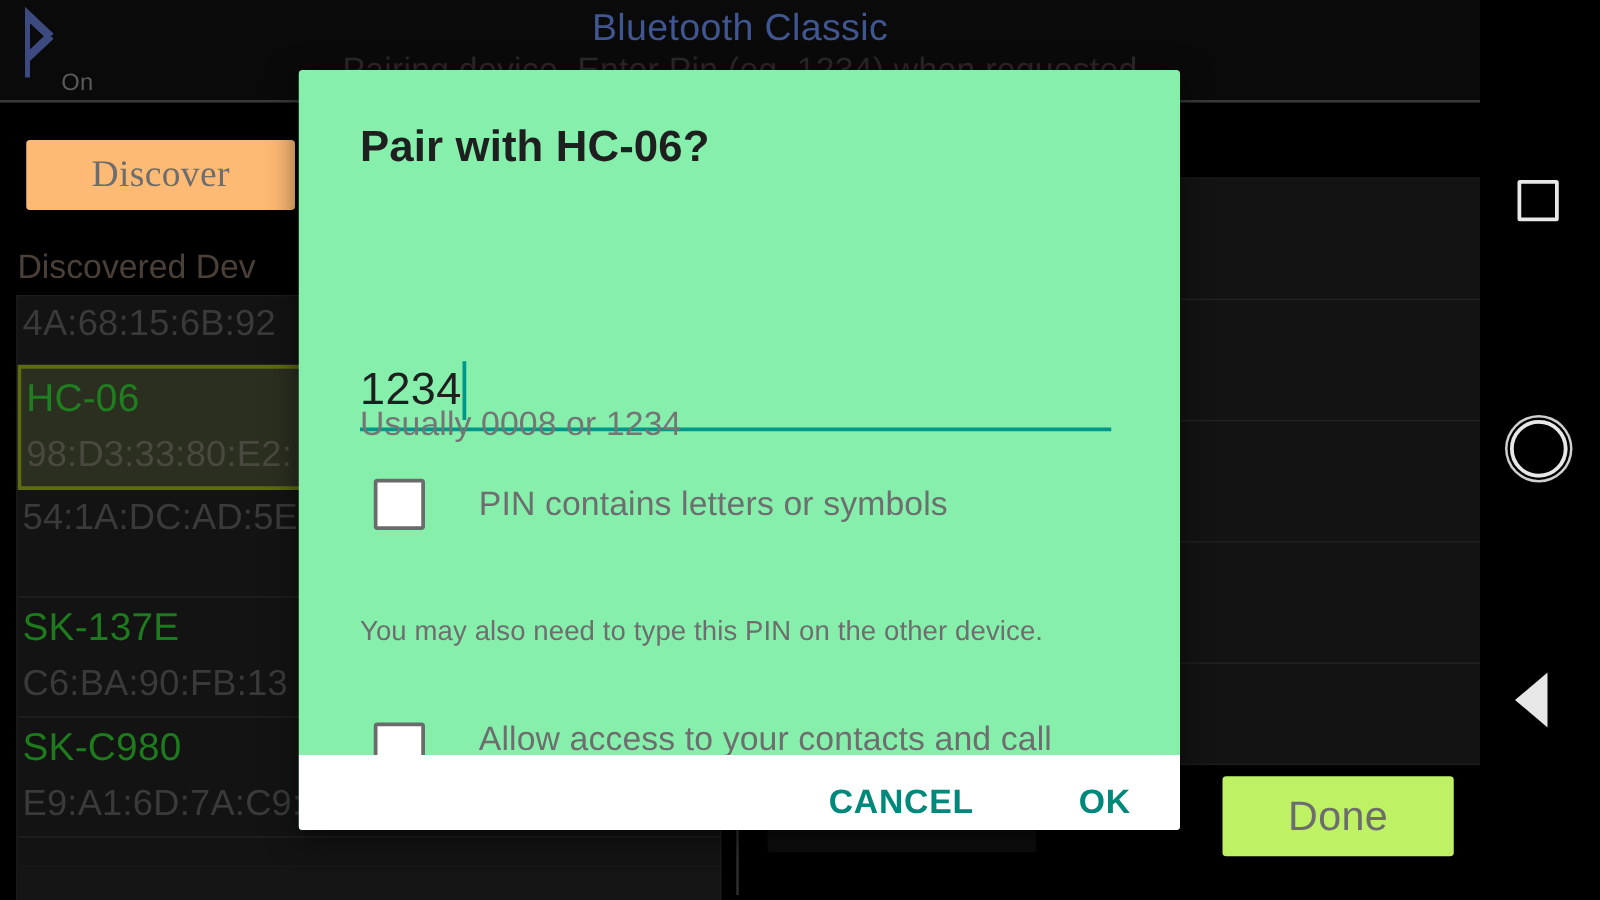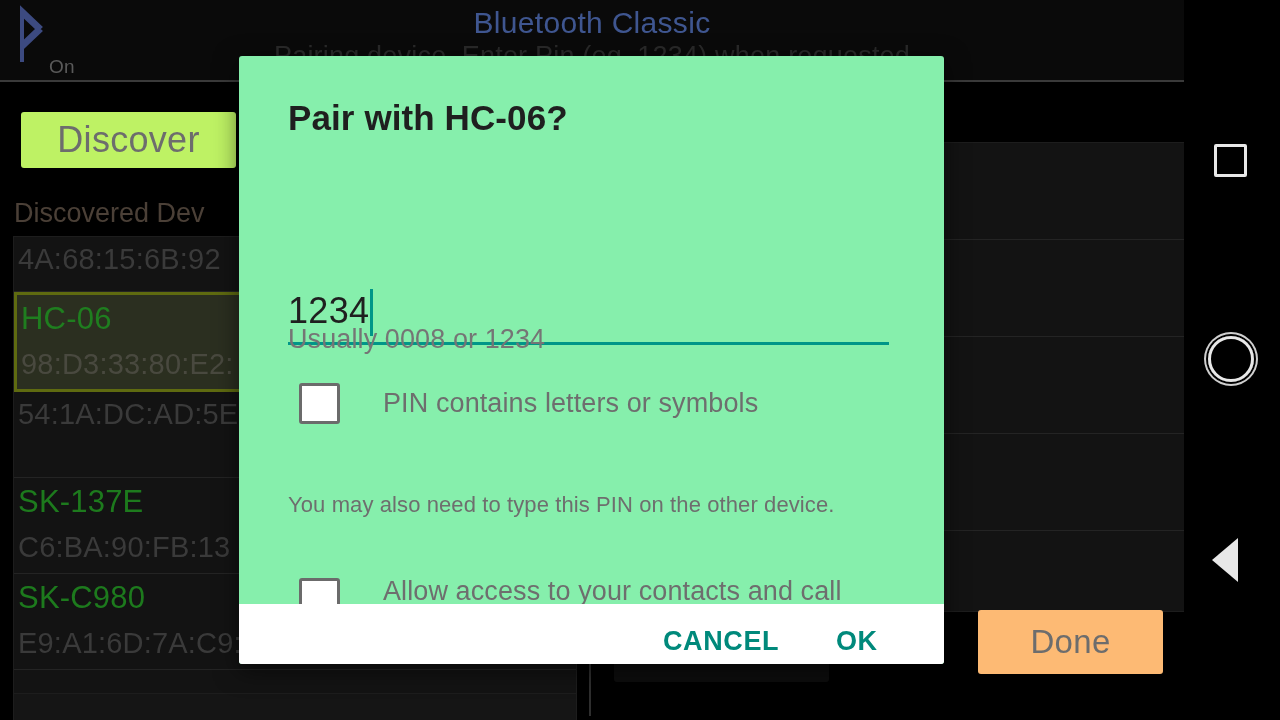--- a/index.html
+++ b/index.html
@@ -40,23 +40,23 @@
     background: #3a3a3a;
   }
 
   
   #left-panel {
     position: absolute; left: 0; top: 84px; width: 589px; height: 632px;
     background: #000;
   }
   #discover-btn {
     position: absolute; left: 21px; top: 28px; width: 215px; height: 56px;
-    background: #bef264; border-radius: 3px;
+    background: #fdba74; border-radius: 3px;
     display: flex; align-items: center; justify-content: center;
-    font-size: 36px; color: #6d6d6d; letter-spacing: .3px;
+    font-size: 30px; color: #6d6d6d; letter-spacing: .3px; font-family: Liberation Serif, serif;
   }
   #discovered-label {
     position: absolute; left: 14px; top: 114px;
     font-size: 27px; color: #4b4037;
   }
   #device-list {
     position: absolute; left: 13px; top: 152px; width: 564px; height: 458px;
     background: #131313; border: 1px solid #1d1d1d;
     overflow: hidden;
   }
@@ -97,22 +97,22 @@
   }
   .right-row { height: 97px; border-bottom: 1px solid #242424; }
   .right-row:last-child { border-bottom: none; }
   #connect-btn {
     position: absolute; left: 22px; top: 542px; width: 215px; height: 56px;
     background: #0d0d0d; border-radius: 3px;
     display: flex; align-items: center; justify-content: center;
     font-size: 20px; color: #fef9c3; letter-spacing: .3px;
   }
   #done-btn {
-    position: absolute; left: 386px; top: 526px; width: 185px; height: 64px;
-    background: #fdba74; border-radius: 3px;
+    position: absolute; left: 386px; top: 537px; width: 185px; height: 64px;
+    background: #bef264; border-radius: 3px;
     display: flex; align-items: center; justify-content: center;
     font-size: 33px; color: #6d6d6d; letter-spacing: .3px;
   }
 
   
   #dialog {
     position: absolute; left: 239px; top: 56px; width: 705px; height: 608px;
     background: #86efac; border-radius: 3px;
     box-shadow: 0 6px 24px rgba(0,0,0,.55);
     overflow: hidden;
@@ -165,21 +165,21 @@
     background: #ffffff;
   }
   #dialog-actions {
     position: absolute; left: 0; top: 570px; width: 705px; height: 38px; padding-left: 12px;
   }
   .dlg-btn {
     position: absolute; top: 0;
     font-size: 27px; font-weight: bold; color: #00897b; letter-spacing: .6px;
   }
   #btn-cancel { left: 424px; }
-  #btn-ok { left: 597px; text-align: right; }
+  #btn-ok { left: 624px; text-align: right; }
 
   
   #navbar {
     position: absolute; left: 1184px; top: 0; width: 96px; height: 720px;
     background: #000;
   }
   #nav-recents {
     position: absolute; left: 30px; top: 144px; width: 33px; height: 33px;
     border: 3px solid #e8e8e8; border-radius: 2px;
   }

